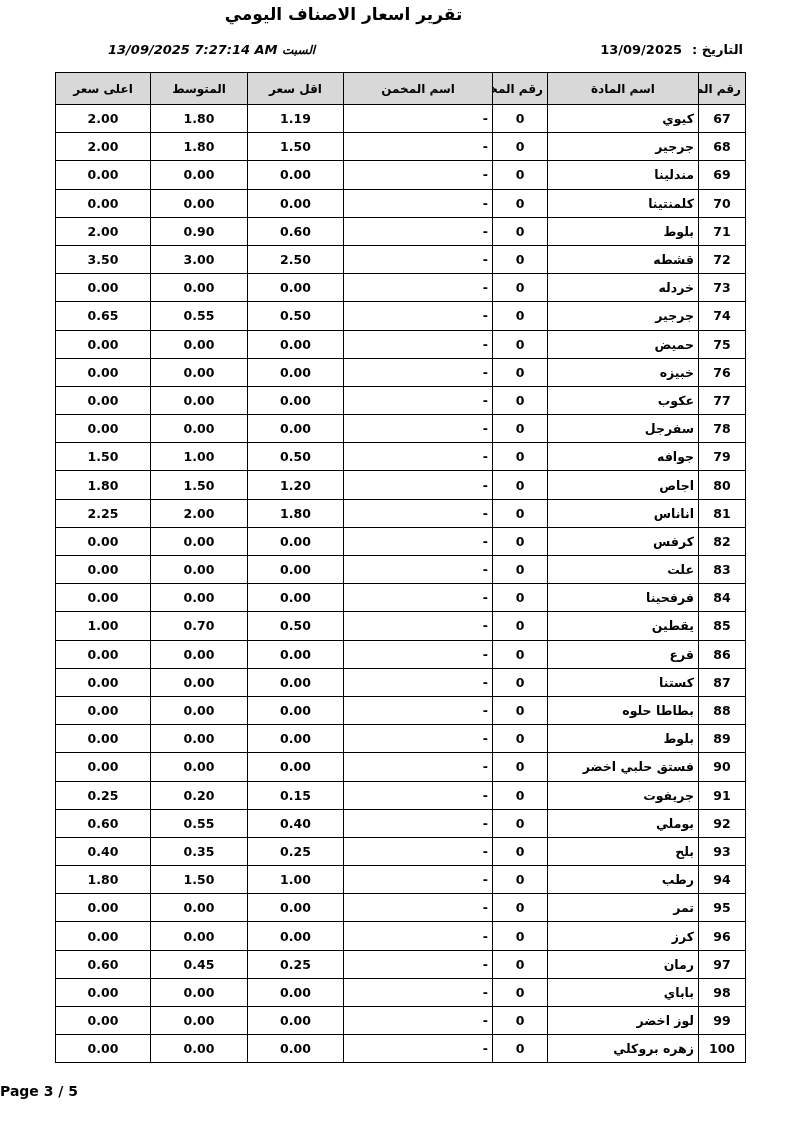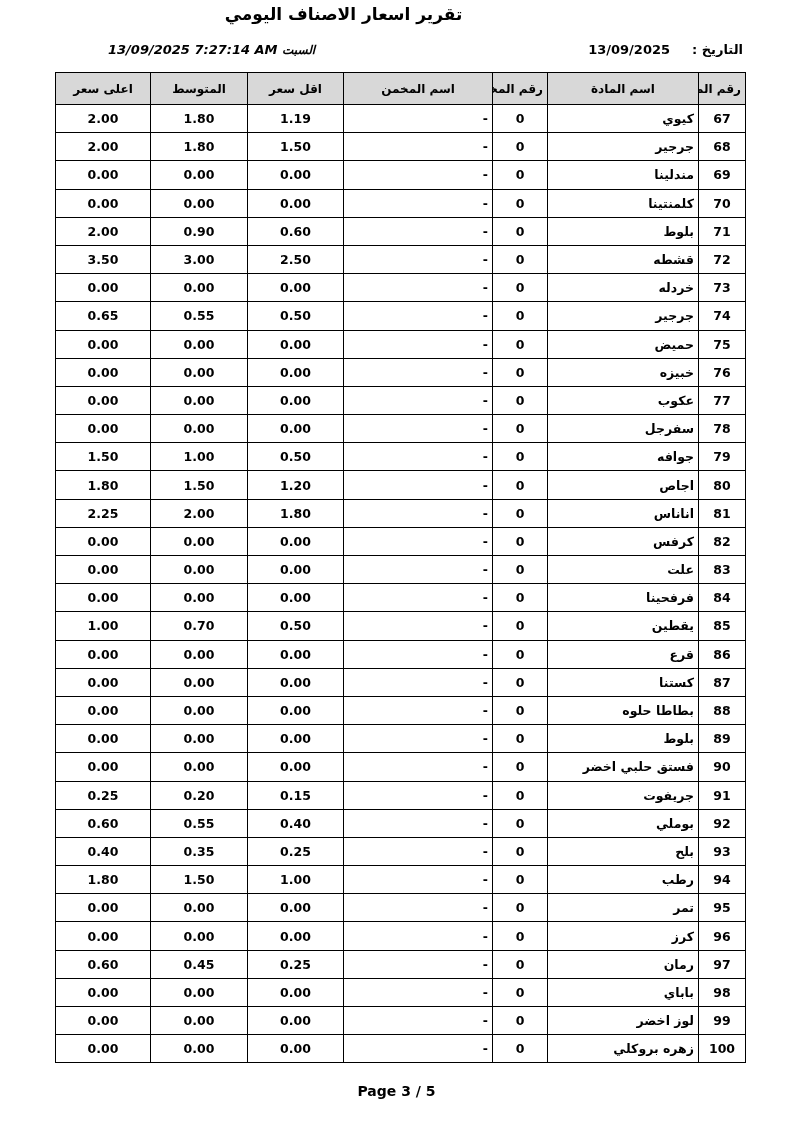--- a/index.html
+++ b/index.html
@@ -8,35 +8,35 @@
     font-family:"DejaVu Sans", sans-serif;color:#000;overflow:hidden;
   }
   .title{
     position:absolute;top:4px;left:0;width:687px;text-align:center;
     font-size:17px;font-weight:bold;
   }
   .dateline{position:absolute;top:42px;left:0;width:793px;height:20px;font-size:13px;font-weight:bold;}
   .printed{position:absolute;left:108px;top:0;direction:ltr;unicode-bidi:embed;font-style:italic;}
   .printed .day{font-size:12px;}
   .datebox{position:absolute;right:50px;top:0;direction:rtl;unicode-bidi:embed;}
-  .datebox .val{margin-right:22px;direction:ltr;unicode-bidi:embed;display:inline-block;}
+  .datebox .val{margin-right:10px;direction:ltr;unicode-bidi:embed;display:inline-block;}
   .report{position:absolute;left:55px;top:72px;width:690px;}
   table{border-collapse:collapse;table-layout:fixed;width:690px;direction:rtl;}
   th,td{
     border:1.4px solid #000;overflow:hidden;white-space:nowrap;
     font-size:12.5px;font-weight:bold;padding:0 4px;box-sizing:border-box;
   }
   th{background:#d8d8d8;height:32px;text-align:center;font-size:12px;margin-top:16px;}
   td{height:28.2px;background:#fff;}
   td.c{text-align:center;}
   td.name{text-align:right;padding-right:4px;}
   td.dash{text-align:right;padding-left:8px;}
   td.price{text-align:center;}
   .footer{
-    position:absolute;top:1083px;left:0;width:793px;text-align:center;
+    position:absolute;top:1083px;left:0;width:793px;
     font-size:14px;font-weight:bold;
   }
 </style>
 </head>
 <body>
 
 <div class="title">تقرير اسعار الاصناف اليومي</div>
 
 <div class="dateline">
   <span class="printed"><span>13/09/2025  7:27:14  AM</span> <span class="day">السبت</span></span>

